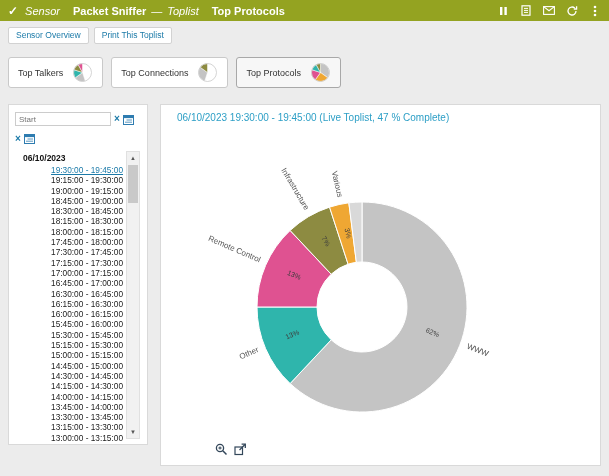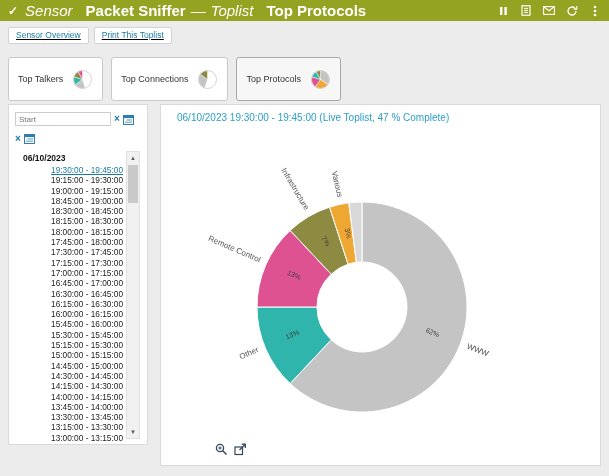--- a/index.html
+++ b/index.html
@@ -3,34 +3,34 @@
 <meta charset="utf-8">
 <style>
   * { margin:0; padding:0; box-sizing:border-box; }
   html,body { width:609px; height:476px; }
   body { font-family:"Liberation Sans", sans-serif; background:#ececec; position:relative; overflow:hidden; }
 
   
   .topbar { position:absolute; top:0; left:0; width:609px; height:21px; background:#94a321;
             display:flex; align-items:center; padding:0 8px; gap:5px; color:#fff; }
   .topbar .check { color:#fff; font-weight:bold; font-size:12px; margin-right:2px; }
-  .crumb { font-size:15px; color:#fff; }
+  .crumb { font-size:11px; color:#fff; }
   .crumb.it { font-style:italic; font-weight:400; }
   .crumb.b { font-weight:bold;padding-left:8px; }
   .topbar-icons { margin-left:auto; display:flex; align-items:center; gap:11px; }
   .tb-icon { display:inline-flex; align-items:center; justify-content:center; width:12px; height:12px; cursor:pointer; }
 
   
-  .toolbar { position:absolute; top:27px; left:8px; display:flex; gap:5px;text-decoration:underline; }
+  .toolbar { position:absolute; top:27px; left:8px; display:flex; gap:5px; }
   .btn { background:#fff; border:1px solid #d2d2d2; border-radius:2px; color:#1b7aa8;
          font-size:8.5px; line-height:15px; height:17px; padding:0 7px; cursor:pointer; white-space:nowrap; }
 
   
   .tabs { position:absolute; top:57px; left:8px; display:flex; gap:8px; }
-  .tab { height:44px; background:#fff; border:1px solid #c9c9c9; border-radius:3px;
+  .tab { height:31px; background:#fff; border:1px solid #c9c9c9; border-radius:3px;
          display:flex; align-items:center; gap:9px; padding:0 9px; font-size:9px; color:#333; cursor:pointer; }
   .tab.active { border-color:#a8a8a8; background:#f7f7f7; }
   .tab svg { display:block; }
 
   
   .filter-panel { position:absolute; left:8px; top:104px; width:140px; height:341px;
                   background:#fff; border:1px solid #d9d9d9; }
   .input-row { display:flex; align-items:center; gap:3px; margin:7px 6px 0 6px; }
   .input-row input { width:96px; height:14px; font-size:8px; border:1px solid #ccc; padding:0 3px;
                      color:#555; font-family:"Liberation Sans", sans-serif; }

